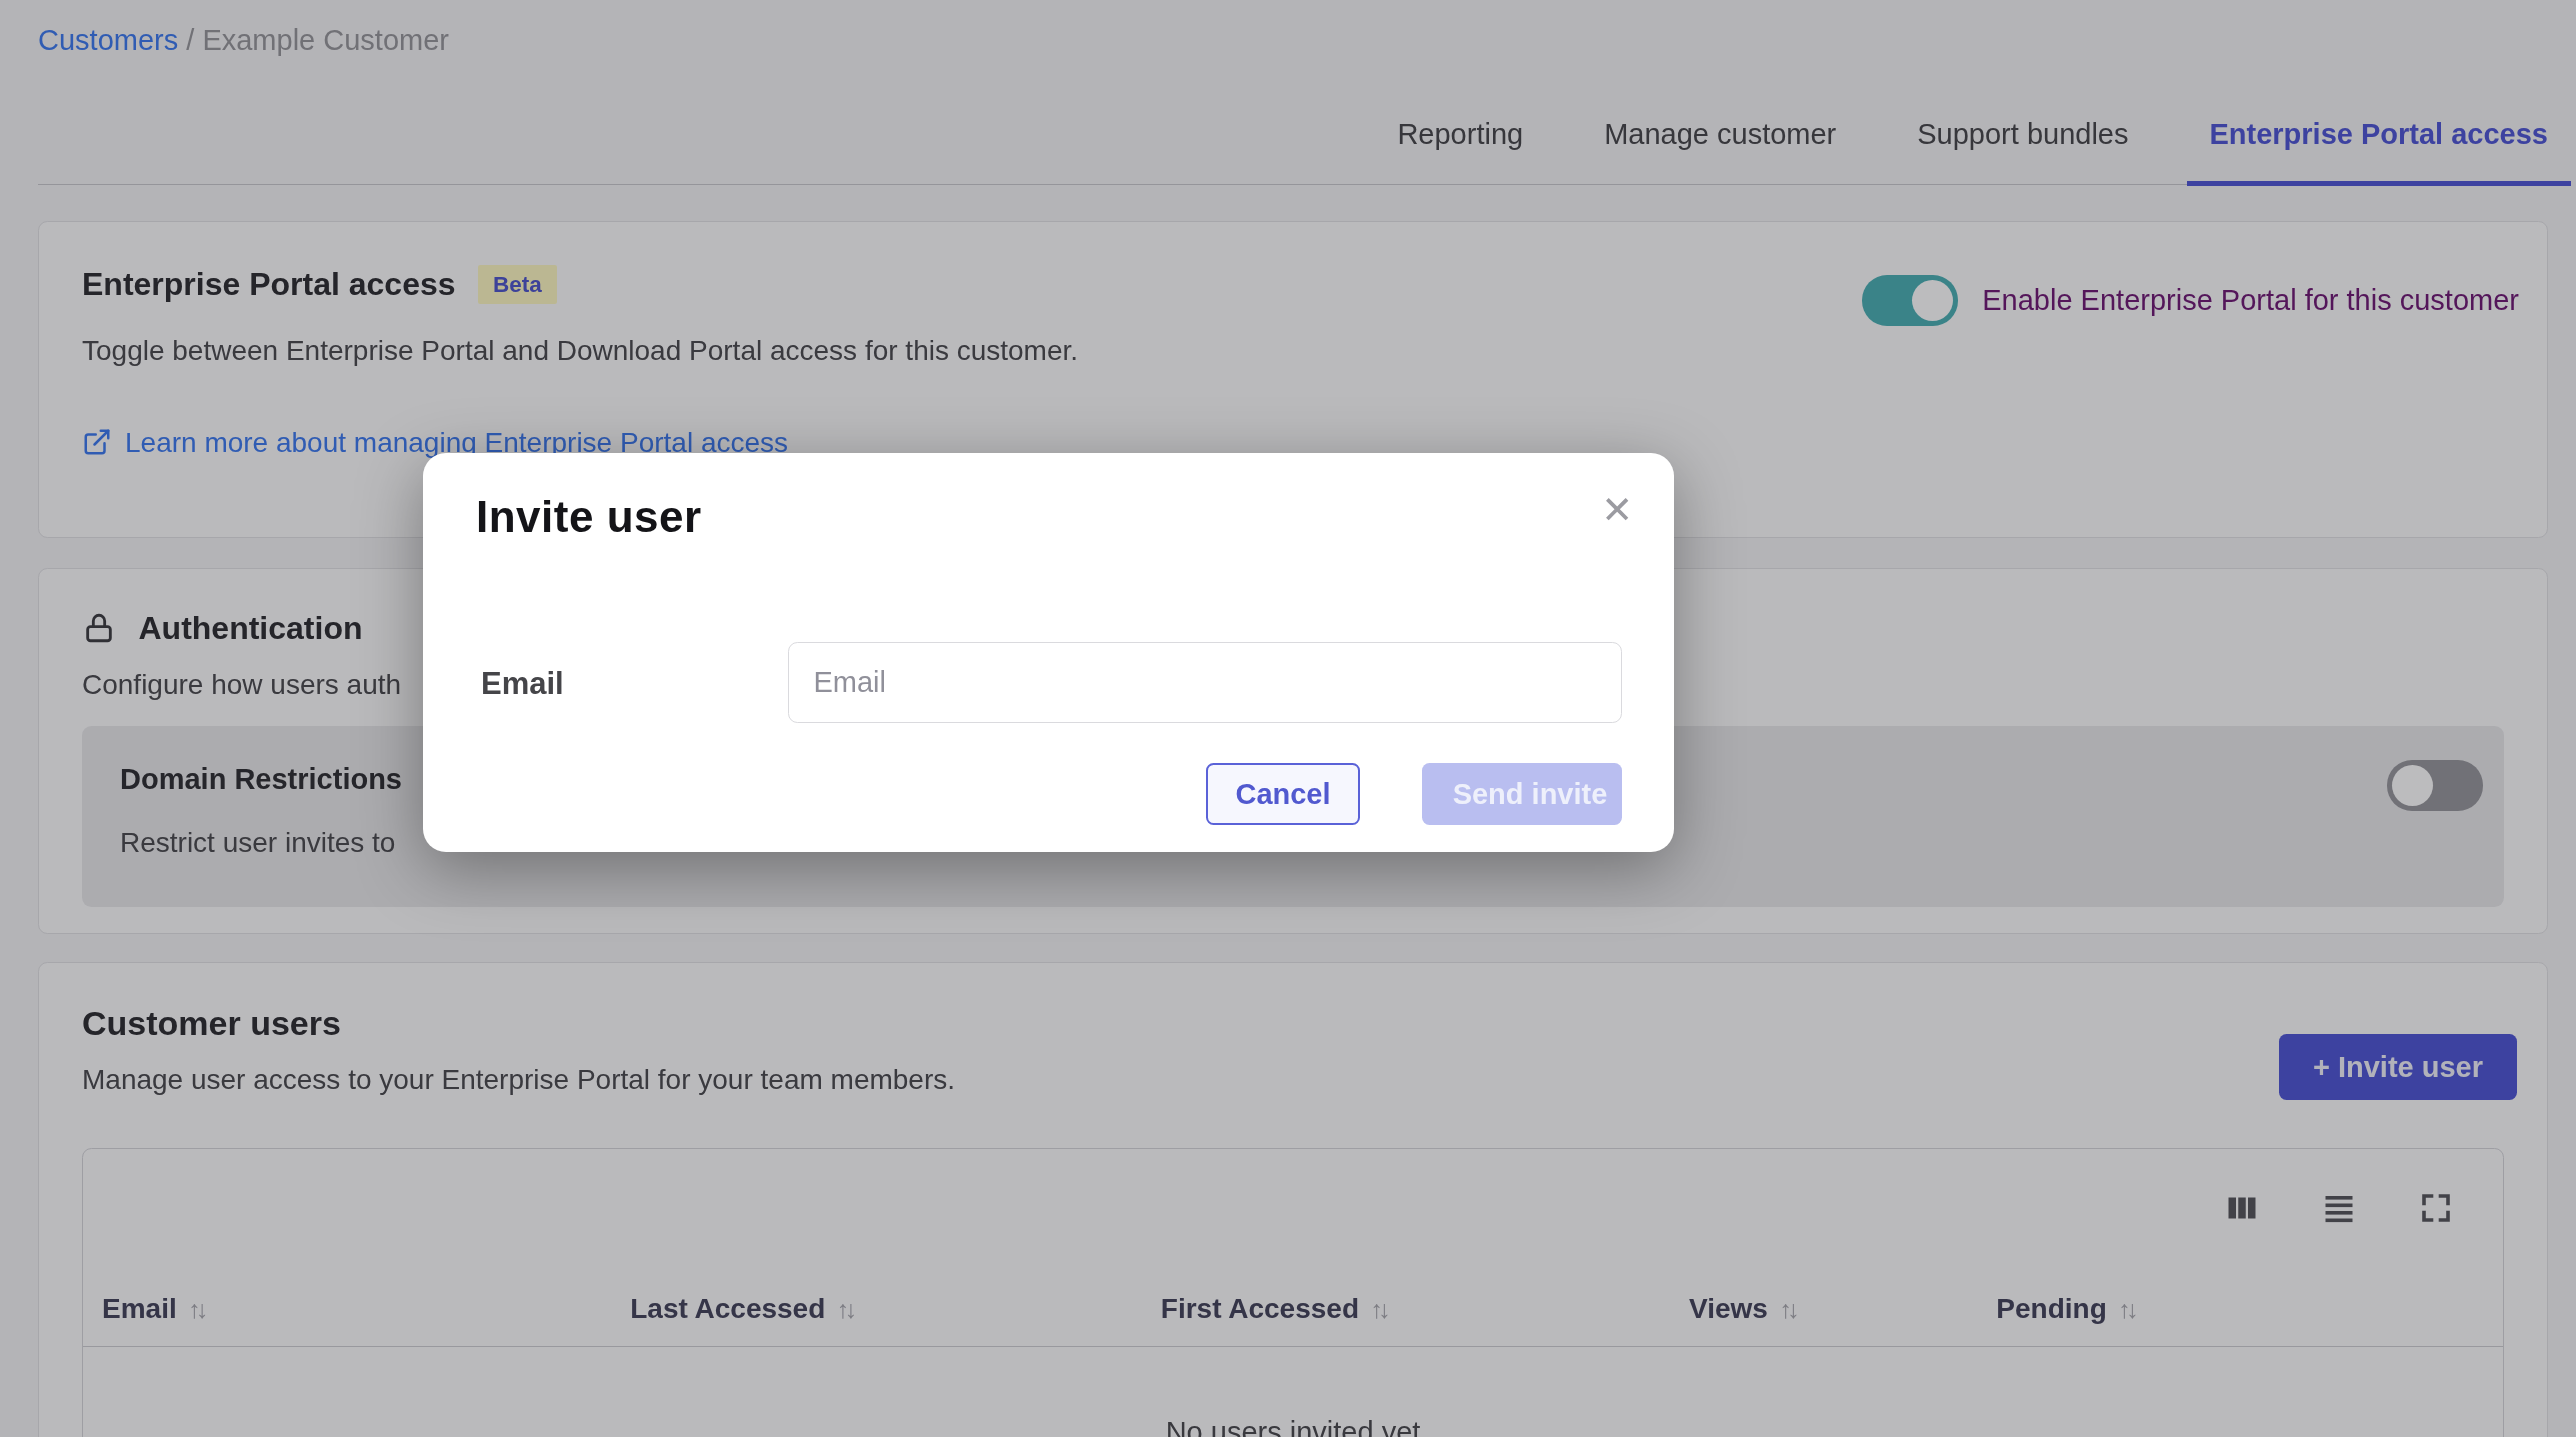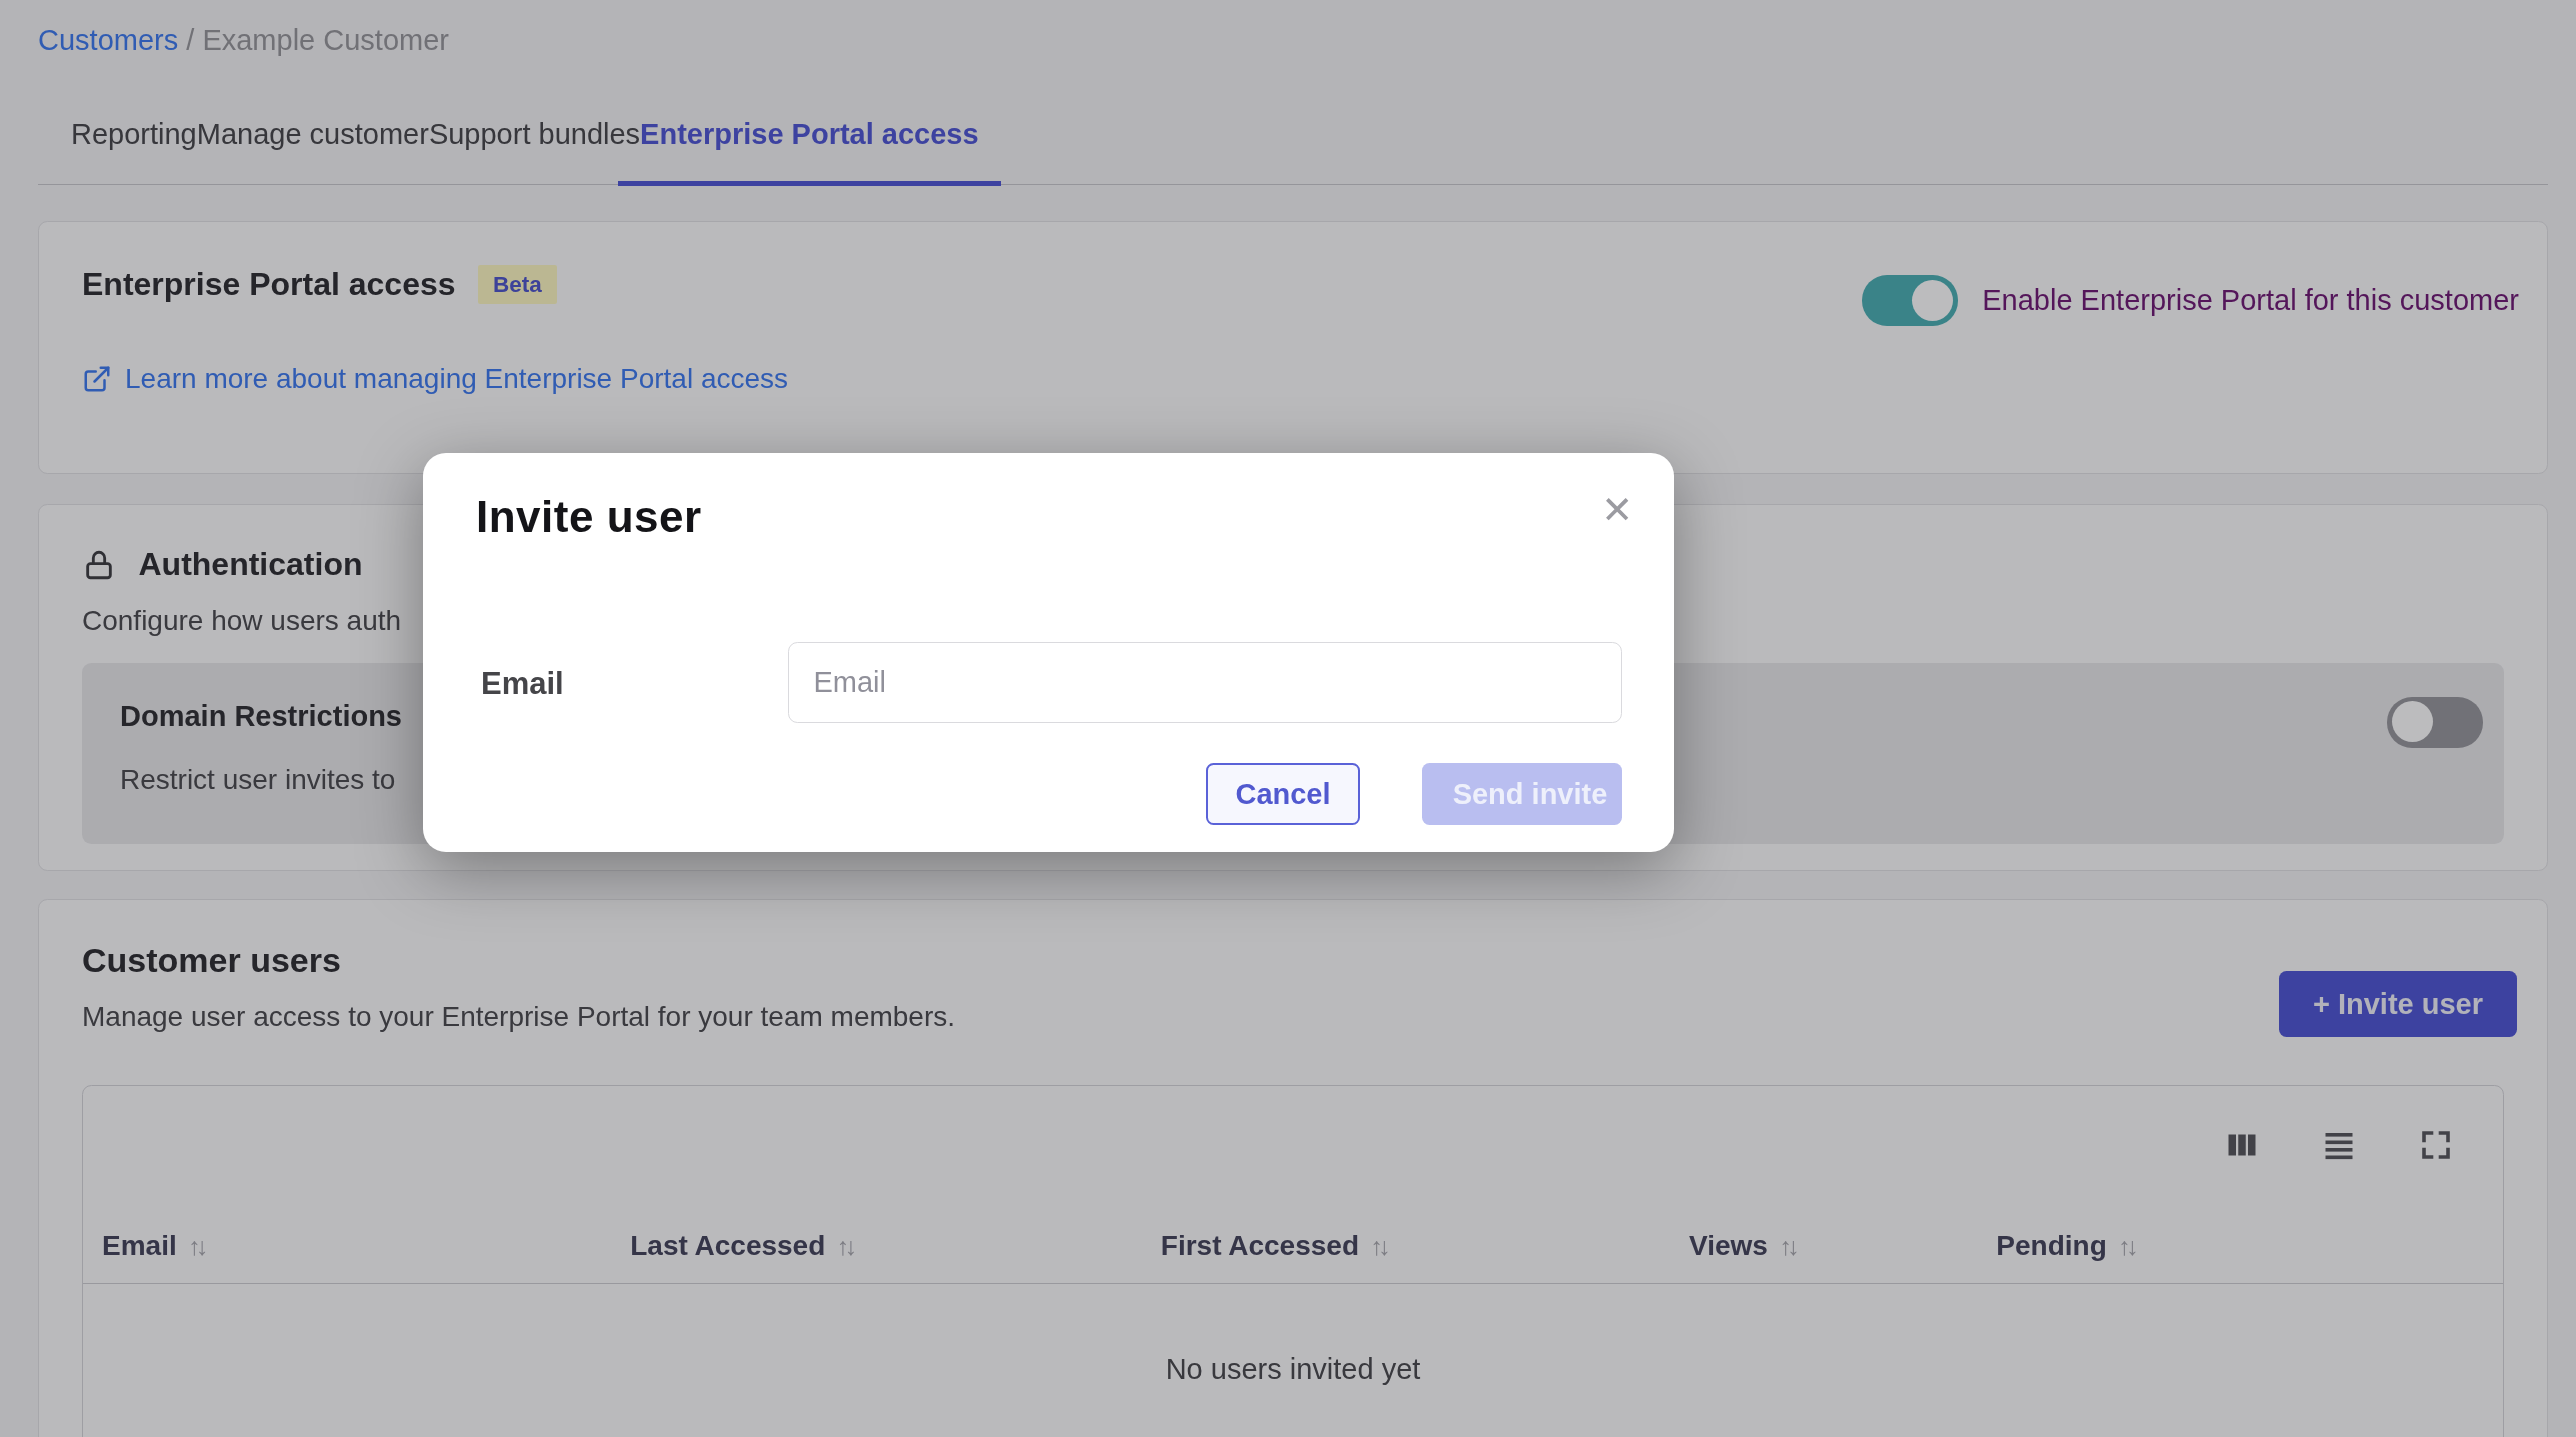--- a/index.html
+++ b/index.html
@@ -11,22 +11,22 @@
     color:#4b4b4f;
   }
   .content { position:absolute; left:38px; top:0; width:2510px; }
 
   
   .breadcrumb { margin-top:20px; font-size:29px; line-height:41px; }
   .breadcrumb .crumb-link { color:#3e7bf0; font-weight:500; cursor:pointer; }
   .breadcrumb .crumb-sep, .breadcrumb .crumb-current { color:#97979c; }
 
   
-  .tabs { margin-top:53px; display:flex; padding-left:33px;
-          border-bottom:1.9px solid #c9c9cd; font-size:29px; }
+  .tabs { margin-top:53px; display:flex; gap:81px; padding-left:33px;
+          border-bottom:1.9px solid #c9c9cd; font-size:29px;justify-content:flex-end; }
   .tab { padding-bottom:26px; color:#47474b; cursor:pointer; line-height:41px; }
   .tab.active { color:#4f57d6; font-weight:700; border-bottom:5.6px solid #4f57d6;
                 margin-bottom:-1.9px; padding-left:22.5px; padding-right:22.5px; margin-left:-22.5px; margin-right:-22.5px; }
 
   
   .card { background:#fcfcfd; border:1.9px solid #e2e2e5; border-radius:9.4px; position:relative; }
   .card1 { margin-top:36px; padding:41px 43px 75px; }
   .card-title { font-size:32px; font-weight:600; color:#2f2f33; line-height:43px; display:flex; align-items:center; gap:22.5px; }
   .badge { background:#fef9c3; color:#4f57cc; font-size:22.5px; font-weight:600;
            padding:5.6px 15px; border-radius:2px; line-height:28px; }
@@ -102,20 +102,21 @@
     <div class="tab">Manage customer</div>
     <div class="tab">Support bundles</div>
     <div class="tab active">Enterprise Portal access</div>
   </div>
 
   <div class="card card1">
     <div class="card-title">
       <span>Enterprise Portal access</span>
       <span class="badge">Beta</span>
     </div>
+    <div class="card-desc">Toggle between Enterprise Portal and Download Portal access for this customer.</div>
     <div class="learn-link">
       <span>
         <svg width="30" height="30" viewBox="0 0 24 24" fill="none" stroke="#3e7bf0" stroke-width="2" stroke-linecap="round" stroke-linejoin="round">
           <path d="M18 13v6a2 2 0 0 1-2 2H5a2 2 0 0 1-2-2V8a2 2 0 0 1 2-2h6"></path>
           <polyline points="15 3 21 3 21 9"></polyline>
           <line x1="10" y1="14" x2="21" y2="3"></line>
         </svg>
       </span>
       <span>Learn more about managing Enterprise Portal access</span>
     </div>

